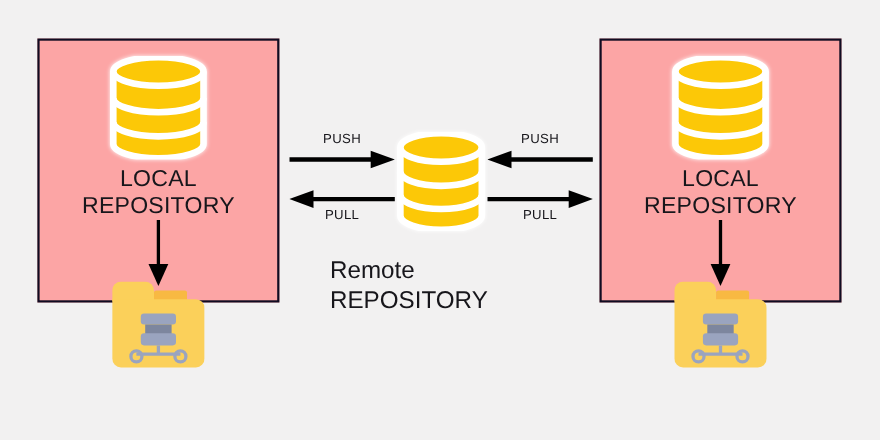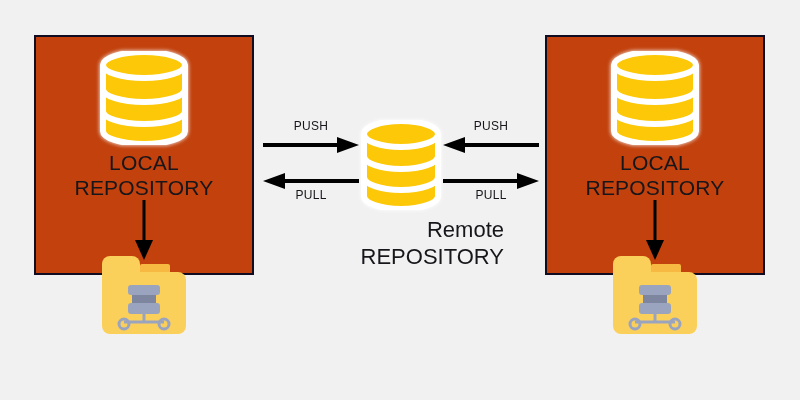--- a/index.html
+++ b/index.html
@@ -17,21 +17,21 @@
     position: relative;
     width: 800px;
     height: 400px;
   }
 
   
   .panel {
     position: absolute;
     width: 220px;
     height: 240px;
-    background: #c2410c;
+    background: #fca5a5;
     border: 2px solid #100c22;
     box-sizing: border-box;
   }
   .panel-left  { left: 34px;  top: 35px; }
   .panel-right { left: 545px; top: 35px; }
 
   
   .cyl {
     position: absolute;
     filter: drop-shadow(0 0 2px #ffffff);
@@ -81,23 +81,23 @@
     transform: translateX(-50%);
     top: 219px;
     width: 84px;
     height: 80px;
   }
 
   
   .remote-label {
     position: absolute;
     left: 300px;
-    top: 216px;
+    top: 232px;
     width: 204px;
-    text-align: right;
+    text-align: left;
     color: #17161b;
     font-size: 22px;
     line-height: 27px;
     white-space: pre-line;
   }
 
   
   .flow-arrow {
     position: absolute;
     height: 18px;

